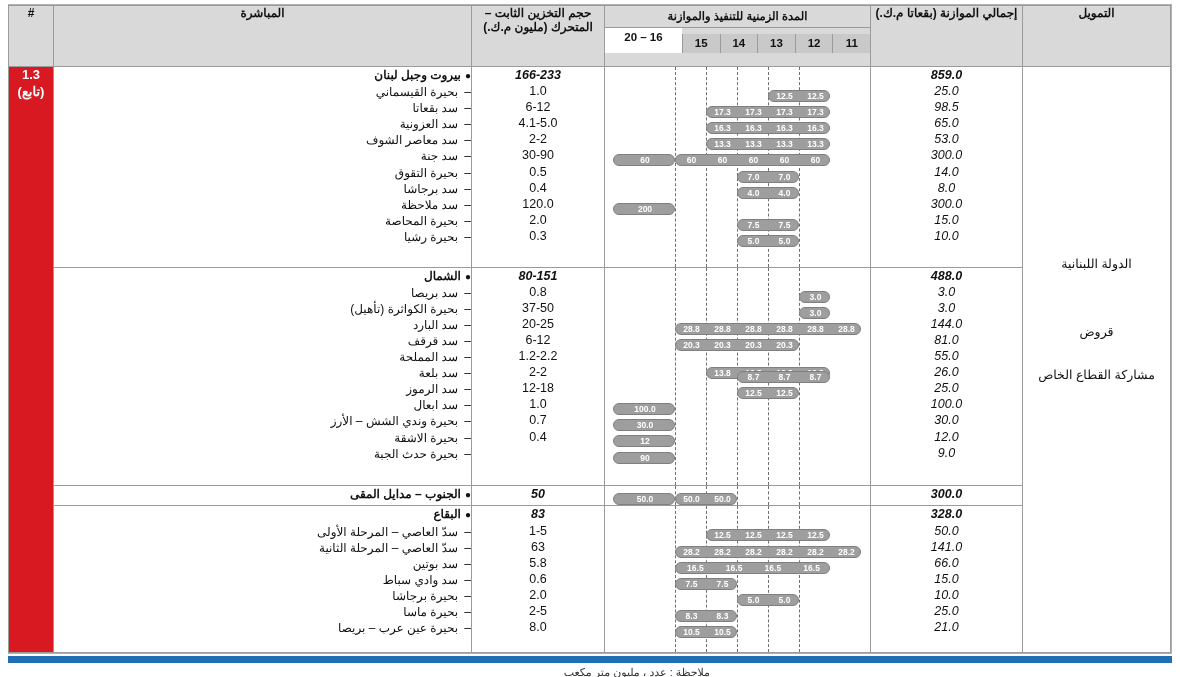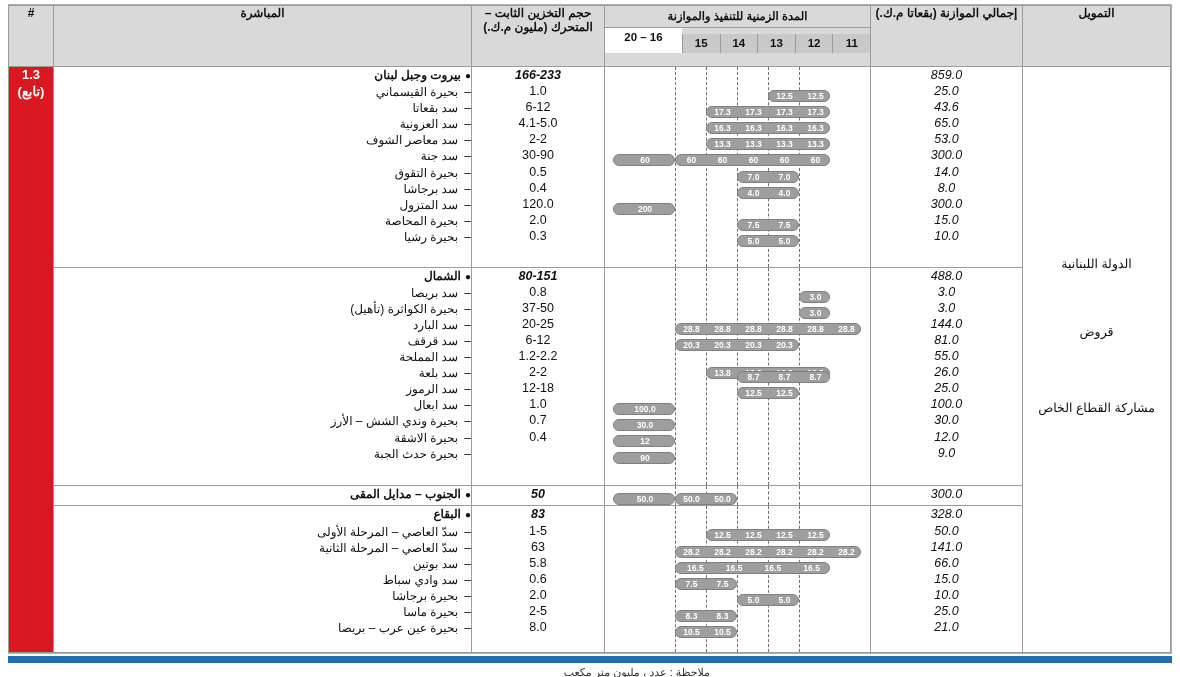--- a/index.html
+++ b/index.html
@@ -86,21 +86,21 @@
   }
 
   .cell-bud{
     text-align:center;
     font-size:12.5px;
     color:#111;
     font-style:italic;
     padding:2px 4px 2px 4px;
   }
   .bud-line{line-height:16.1px;white-space:nowrap;}
-  .bud-line.total{font-weight:normal;font-style:italic;}
+  .bud-line.total{font-weight:bold;font-style:italic;}
 
   .cell-vol{
     text-align:center;
     font-size:12.5px;
     color:#111;
     padding:2px 4px;
   }
   .vol-line{line-height:16.1px;white-space:nowrap;text-align:center;}
   .vol-line.total{font-weight:bold;font-style:italic;}
 
@@ -205,28 +205,28 @@
           <th>حجم التخزين الثابت – المتحرك (مليون م.ك.)</th>
           <th>المباشرة</th>
           <th class="hdr-num">#</th>
         </tr>
       </thead>
       <tbody id="tbody">
           <tr>
             <td class="cell-fin" rowspan="4">
               <div style="padding-top: 190px;">
                 <div class="" style="margin-bottom: 52px; line-height: 1.25;">الدولة اللبنانية</div>
-                <div class="" style="margin-bottom: 61px; line-height: 1.25;">قروض</div>
+                <div class="" style="margin-bottom: 28px; line-height: 1.25;">قروض</div>
                 <div class="" style="margin-bottom: 48px; line-height: 1.25;">مشاركة القطاع الخاص</div>
               </div>
             </td>
             <td class="cell-bud">
               <div class="bud-line total">859.0</div>
               <div class="bud-line">25.0</div>
-              <div class="bud-line">43.6</div>
+              <div class="bud-line">98.5</div>
               <div class="bud-line">65.0</div>
               <div class="bud-line">53.0</div>
               <div class="bud-line">300.0</div>
               <div class="bud-line">14.0</div>
               <div class="bud-line">8.0</div>
               <div class="bud-line">300.0</div>
               <div class="bud-line">15.0</div>
               <div class="bud-line">10.0</div>
             </td>
             <td class="cell-gantt">
@@ -264,21 +264,21 @@
             </td>
             <td class="cell-proj">
               <div class="proj-line group"><span class="bullet">●</span><span>بيروت وجبل لبنان</span></div>
               <div class="proj-line"><span class="dash">–</span><span> بحيرة القيسماني</span></div>
               <div class="proj-line"><span class="dash">–</span><span> سد بقعاتا</span></div>
               <div class="proj-line"><span class="dash">–</span><span> سد العزونية</span></div>
               <div class="proj-line"><span class="dash">–</span><span> سد معاصر الشوف</span></div>
               <div class="proj-line"><span class="dash">–</span><span> سد جنة</span></div>
               <div class="proj-line"><span class="dash">–</span><span> بحيرة التقوق</span></div>
               <div class="proj-line"><span class="dash">–</span><span> سد برجاشا</span></div>
-              <div class="proj-line"><span class="dash">–</span><span> سد المتزول</span></div>
+              <div class="proj-line"><span class="dash">–</span><span> سد ملاحظة</span></div>
               <div class="proj-line"><span class="dash">–</span><span> بحيرة المحاصة</span></div>
               <div class="proj-line"><span class="dash">–</span><span> بحيرة رشيا</span></div>
             </td>
             <td class="cell-num" rowspan="4">
               <span class="num-inner">1.3</span>
               <span class="num-inner">(تابع)</span>
             </td>
           </tr>
           <tr>
             <td class="cell-bud">

